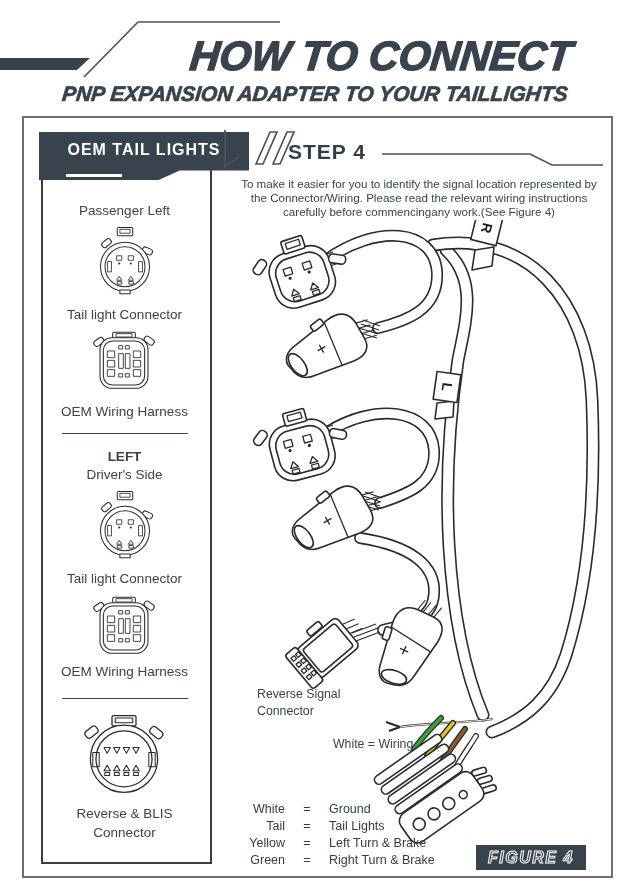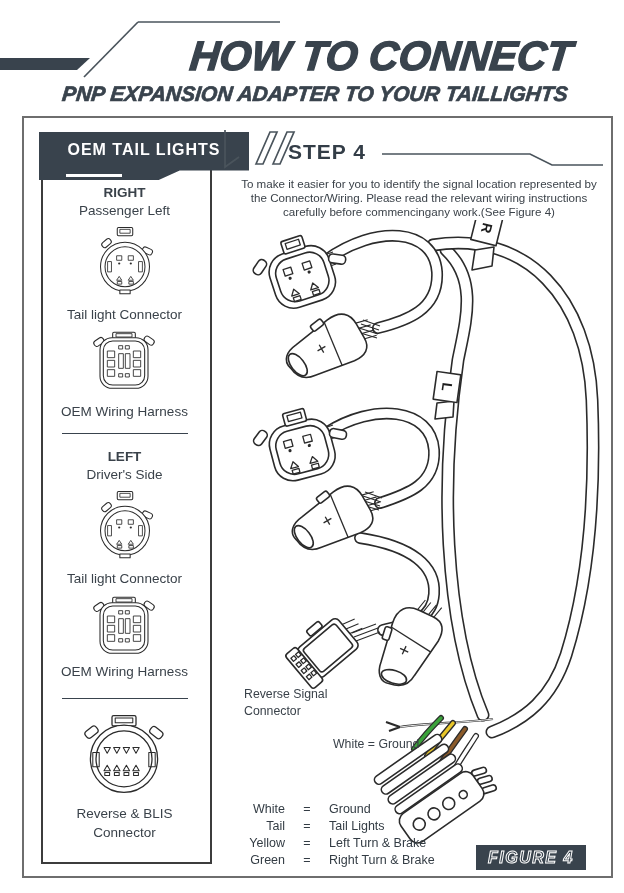--- a/index.html
+++ b/index.html
@@ -73,21 +73,20 @@
   <div class="abs title">HOW TO CONNECT</div>
   <div class="abs subtitle">PNP EXPANSION ADAPTER TO YOUR TAILLIGHTS</div>
 
   <div class="abs frame"></div>
   <div class="abs sidebox"></div>
   <div class="abs sidehead">
     <span>OEM TAIL LIGHTS</span>
   </div>
   <div class="abs sideline"></div>
 
-  <div class="abs side-label b" style="top:185px">RIGHT</div>
   <div class="abs side-label" style="top:203px">Passenger Left</div>
 
   <svg class="abs" style="left:96px;top:226px;width:58px;height:75px" viewBox="0 0 90 116">
     <rect class="wh" x="33" y="2" width="24" height="13" rx="2"></rect>
       <rect class="ln" x="37" y="5" width="16" height="6"></rect>
     <rect class="wh" x="8" y="22" width="16" height="9" rx="4" transform="rotate(-40 16 26)"></rect>
     <rect class="wh" x="72" y="34" width="16" height="9" rx="4" transform="rotate(25 80 38)"></rect>
     <circle class="wh" cx="45" cy="63" r="38"></circle>
       <circle class="wh" cx="45" cy="63" r="31"></circle>
     <rect class="ln" x="18" y="55" width="6" height="16"></rect>
@@ -303,25 +302,25 @@
       <rect class="wh" x="-40" y="-24" width="80" height="9" rx="4.5"></rect>
       <rect class="wh" x="-40" y="-12" width="80" height="9" rx="4.5"></rect>
       <rect class="wh" x="-44" y="-2" width="88" height="34" rx="9"></rect>
       <circle class="wh" cx="-28" cy="16" r="6"></circle>
         <circle class="wh" cx="-10" cy="16" r="6"></circle>
       <circle class="wh" cx="8" cy="16" r="6"></circle>
         <circle class="wh" cx="25" cy="17" r="4"></circle>
     </g>
   </svg>
 
-  <div class="abs dlabel" style="left:244px;top:686px">
+  <div class="abs dlabel" style="left:257px;top:686px">
     <div>Reverse Signal</div>
     <div>Connector</div>
   </div>
-  <div class="abs dlabel" style="left:333px;top:736px">White = Ground</div>
+  <div class="abs dlabel" style="left:333px;top:736px">White = Wiring</div>
 
   <div class="abs legend">
     <div class="lg-row">
       <span class="lg-name">White</span>
       <span class="lg-eq">=</span>
       <span>Ground</span>
     </div>
     <div class="lg-row">
       <span class="lg-name">Tail</span>
       <span class="lg-eq">=</span>

